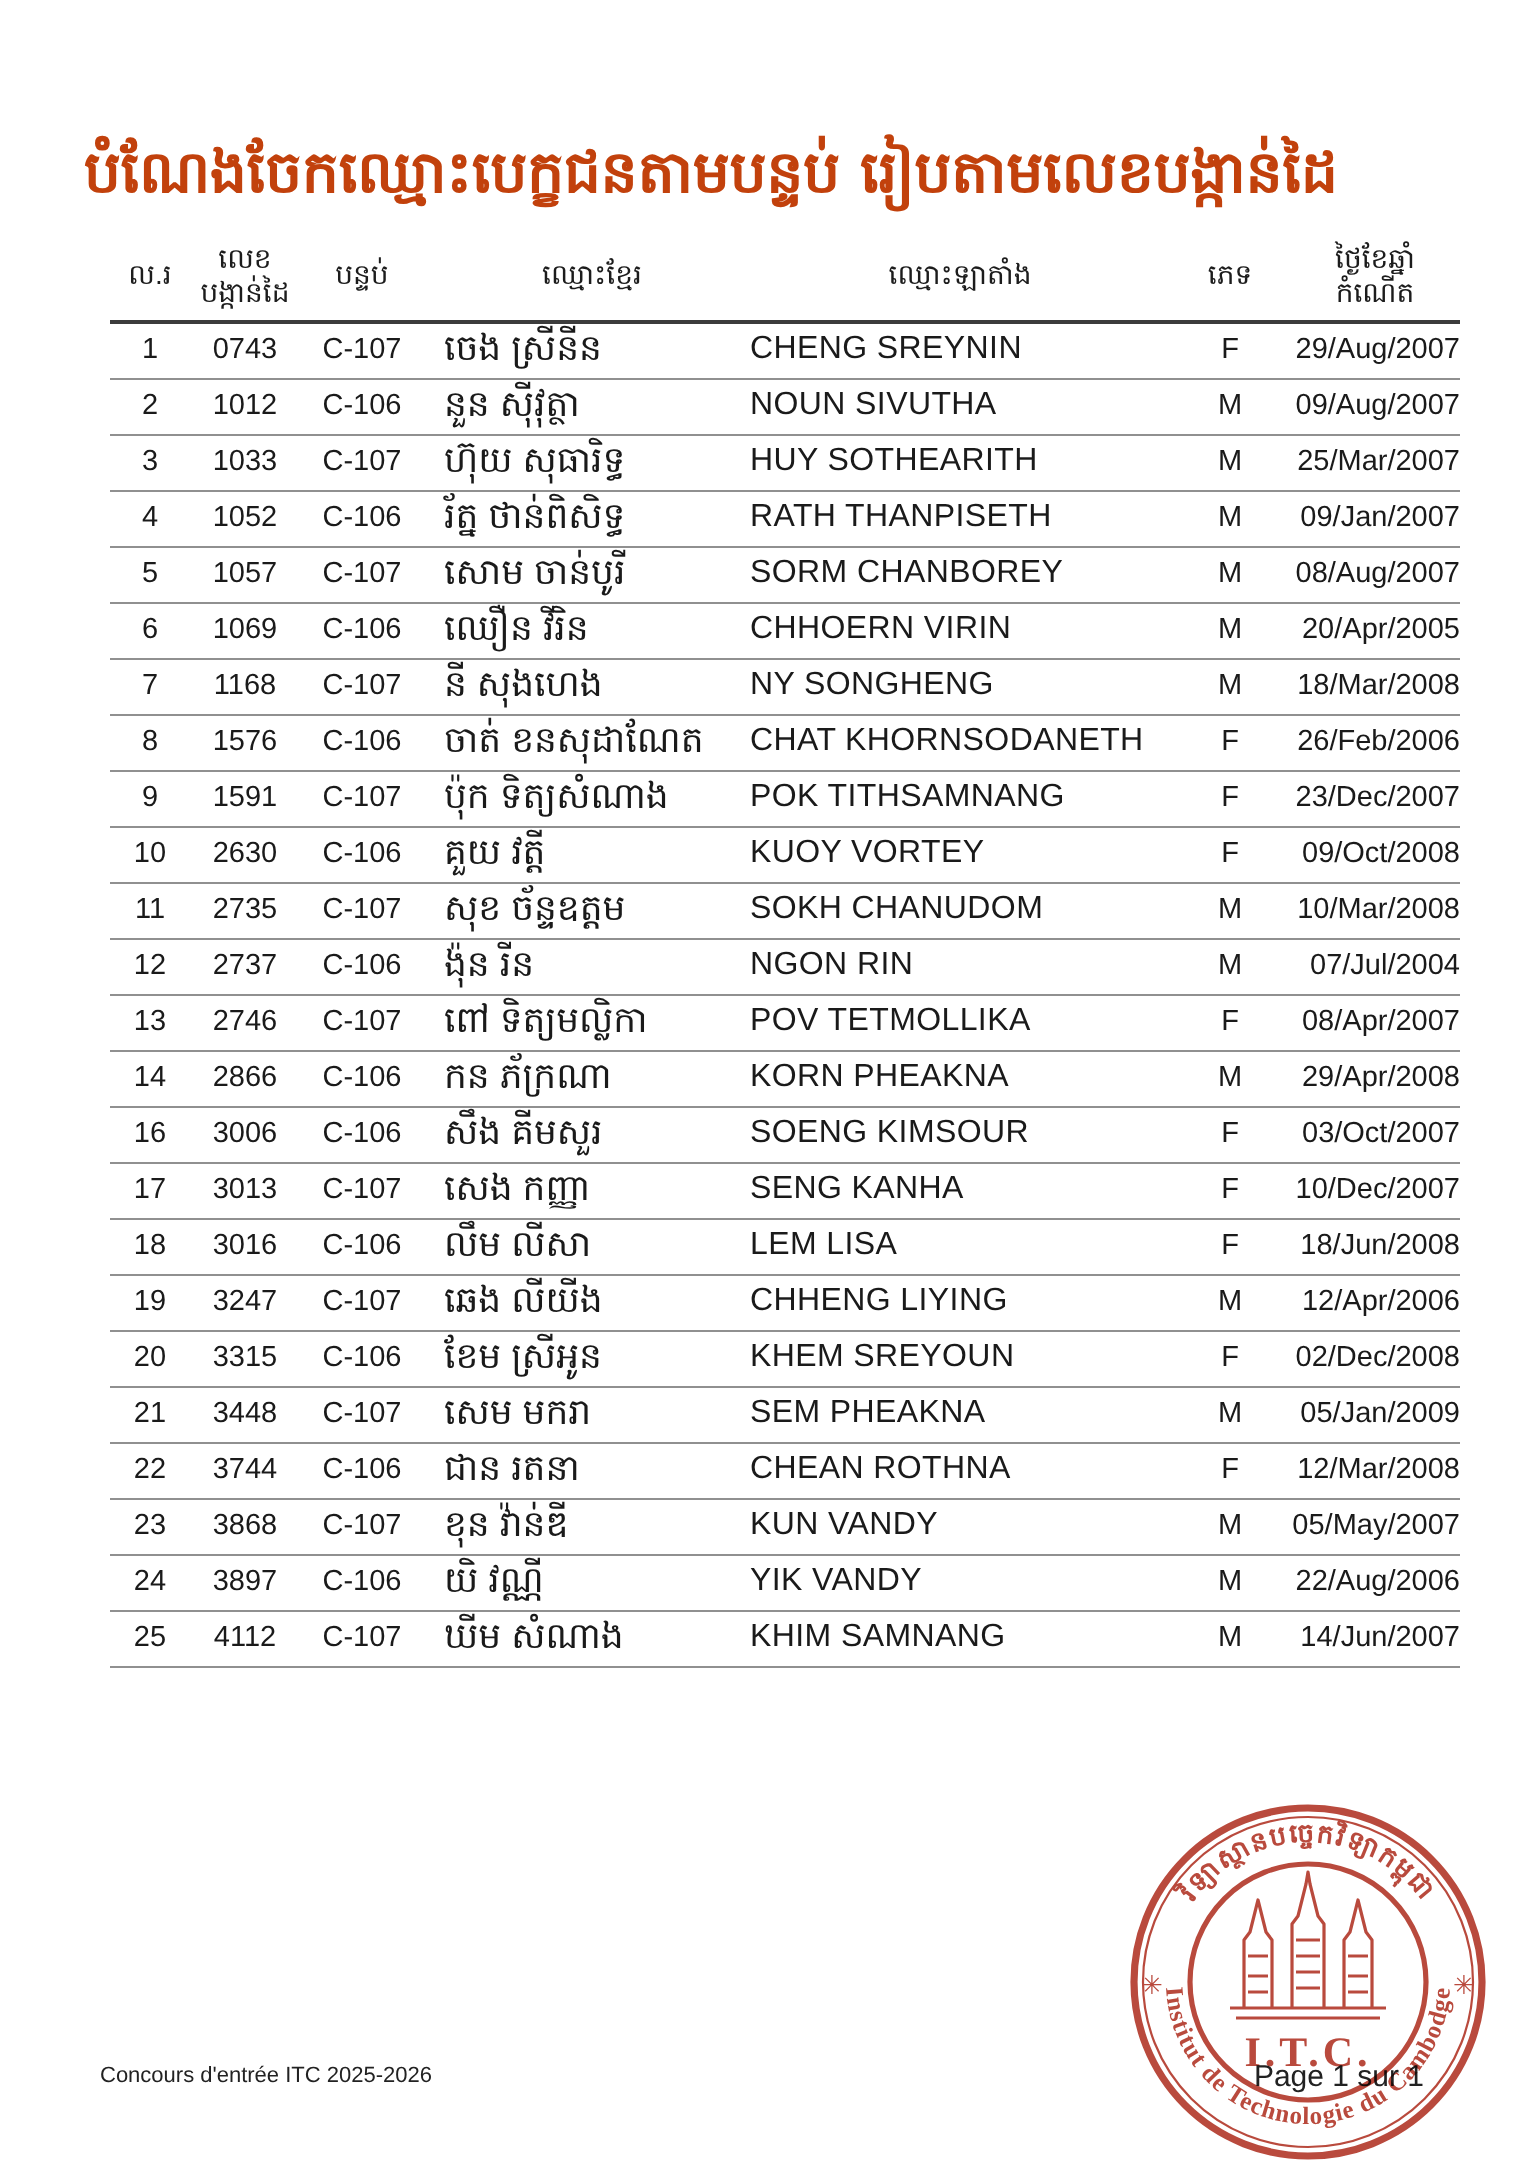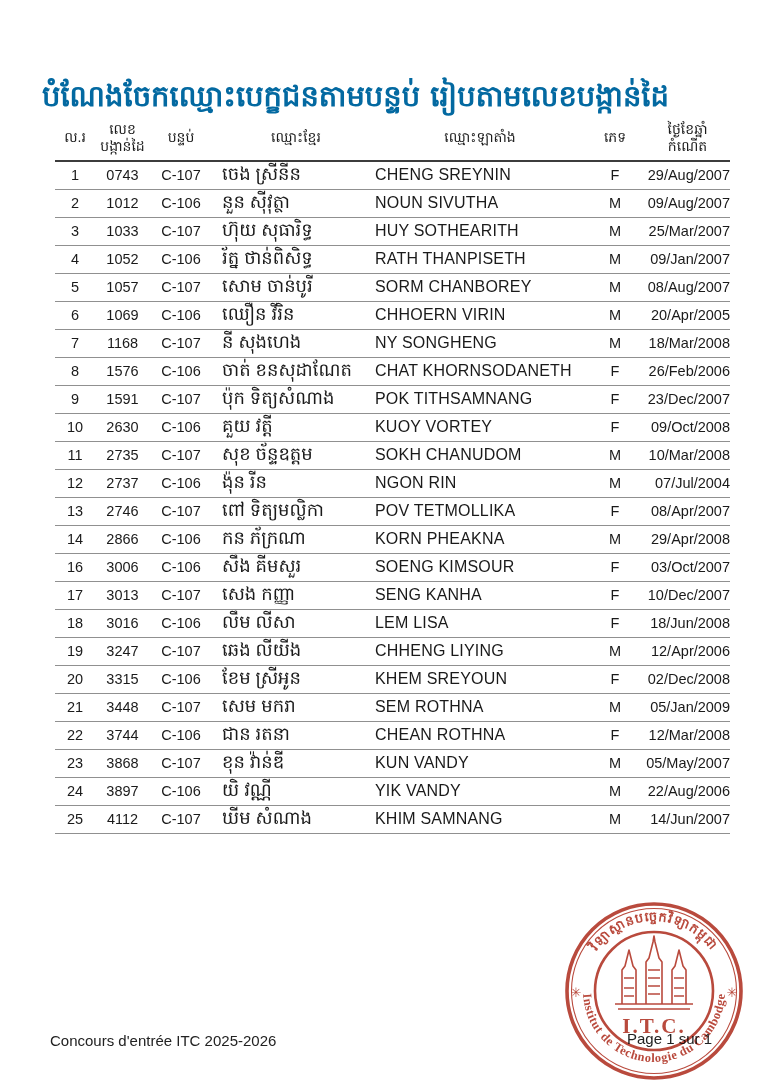--- a/index.html
+++ b/index.html
@@ -6,28 +6,28 @@
   body {
     width: 768px; height: 1085px;
     background: #ffffff;
     font-family: "Liberation Sans", sans-serif;
     color: #141414;
     position: relative;
     overflow: hidden;
   }
   .page-title {
     position: absolute;
-    left: 42px; top: 78px;
+    left: 42px; top: 68px;
     width: 700px;
     font-family: "DejaVu Sans", sans-serif;
     font-weight: bold;
     font-size: 29px;
     letter-spacing: 0px;
     white-space: nowrap;
-    color: #0369a1;
+    color: #c2410c;
   }
   table.roster {
     position: absolute;
     left: 55px; top: 118px;
     width: 660px;
     border-collapse: collapse;
     table-layout: fixed;
   }
   thead th {
     font-weight: normal;
@@ -51,21 +51,21 @@
   .col-room    { width: 62px;  text-align: center; }
   .col-khmer   { width: 148px; text-align: left; padding-left: 10px; }
   .col-latin   { width: 210px; text-align: left; padding-left: 5px; }
   .col-gender  { width: 60px;  text-align: center; }
   .col-dob     { width: 85px;  text-align: right; }
   tbody td.col-khmer { font-size: 18px; }
   tbody td.col-latin { font-size: 16px; letter-spacing: 0.2px; }
   .footer-left {
     position: absolute;
     left: 50px; top: 1032px;
-    font-size: 15px;
+    font-size: 11px;
     color: #222222;
   }
   .footer-right {
     position: absolute;
     right: 56px; top: 1030px;
     font-size: 15px;
     color: #222222;
   }
   .stamp {
     position: absolute;
@@ -293,21 +293,21 @@
     <td class="col-latin">KHEM SREYOUN</td>
     <td class="col-gender">F</td>
     <td class="col-dob">02/Dec/2008</td>
   </tr>
 
   <tr>
     <td class="col-no">21</td>
     <td class="col-receipt">3448</td>
     <td class="col-room">C-107</td>
     <td class="col-khmer">សេម មករា</td>
-    <td class="col-latin">SEM ROTHNA</td>
+    <td class="col-latin">SEM PHEAKNA</td>
     <td class="col-gender">M</td>
     <td class="col-dob">05/Jan/2009</td>
   </tr>
 
   <tr>
     <td class="col-no">22</td>
     <td class="col-receipt">3744</td>
     <td class="col-room">C-106</td>
     <td class="col-khmer">ជាន រតនា</td>
     <td class="col-latin">CHEAN ROTHNA</td>

